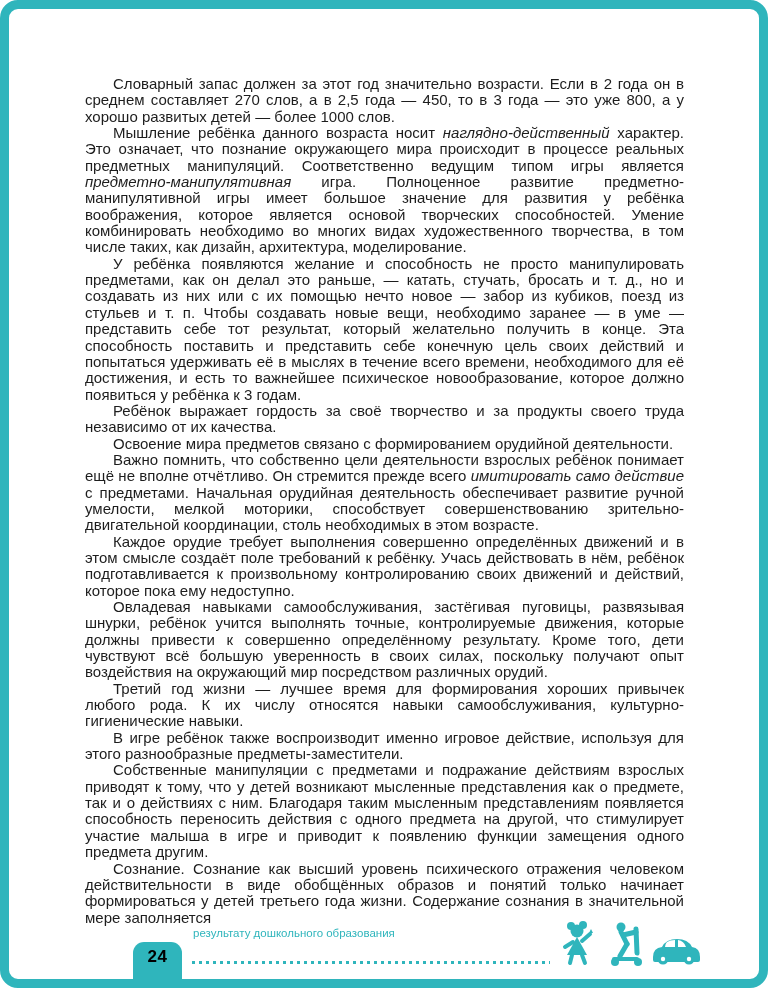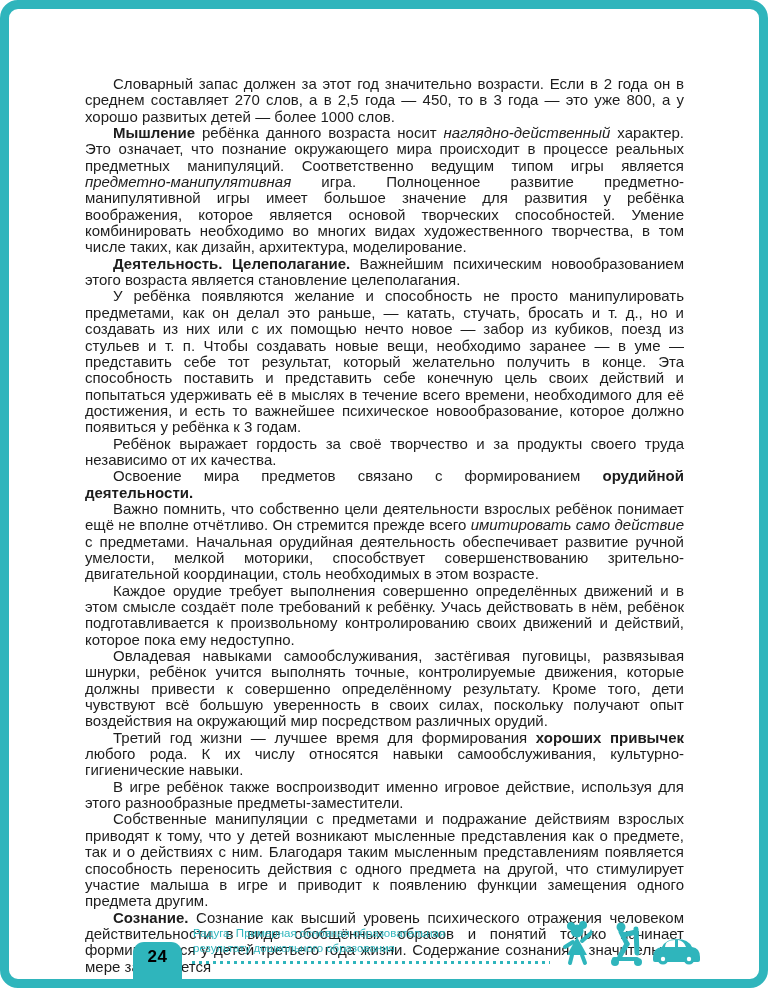--- a/index.html
+++ b/index.html
@@ -1,21 +1,21 @@
 <!DOCTYPE html>
 <html lang="ru" style="--accent: #2fb5bc;"><head>
 <meta charset="utf-8">
 <style>
   html,body{margin:0;padding:0;background:#ffffff;}
   body{width:768px;height:988px;position:relative;font-family:"Liberation Sans",sans-serif;overflow:hidden;}
   .page{position:absolute;inset:0;background:#fff;}
   .frame{position:absolute;inset:0;border:9px solid var(--accent,#2fb5bc);border-radius:18px;box-sizing:border-box;pointer-events:none;}
   .content{position:absolute;left:85px;top:76px;width:599px;color:#1d1d1d;font-size:15px;line-height:16.35px;text-align:justify;}
   .content p{margin:0;text-indent:28px;}
-  .content .b{font-weight:bold;margin-top:16px;}
+  .content .b{font-weight:normal;margin-top:16px;}
   .content .i{font-style:italic;}
   .page-tab{position:absolute;left:133px;top:942px;width:49px;height:46px;background:var(--accent,#2fb5bc);
             border-radius:11px 11px 0 0;color:#000000;font-size:17px;font-weight:bold;text-align:center;
             padding-top:5px;box-sizing:border-box;letter-spacing:0.5px;}
   .footer-caption{position:absolute;left:193px;top:926px;color:var(--accent,#2fb5bc);font-size:11.5px;line-height:15px;}
   .dotted-line{position:absolute;left:192px;top:961px;width:358px;height:3px;
                background-image:repeating-linear-gradient(90deg,var(--accent,#2fb5bc) 0 3px,transparent 3px 7px);}
   .icon{position:absolute;}
   .icon svg{display:block;}
   .icon-toddler{left:558px;top:920px;}
@@ -26,39 +26,37 @@
 <body>
 
 <div class="page">
 
   <div class="frame"></div>
 
   <div class="content">
 
   <p><span>Словарный запас должен за этот год значительно возрасти. Если в 2 года он в среднем составляет 270 слов, а в 2,5 года — 450, то в 3 года — это уже 800, а у хорошо развитых детей — более 1000 слов.</span></p>
       <p><span class="b">Мышление</span><span> ребёнка данного возраста носит </span><span class="i">наглядно-действенный</span><span> характер. Это означает, что познание окружающего мира происходит в процессе реальных предметных манипуляций. Соответственно ведущим типом игры является </span><span class="i">предметно-манипулятивная</span><span> игра. Полноценное развитие предметно-манипулятивной игры имеет большое значение для развития у ребёнка воображения, которое является основой творческих способностей. Умение комбинировать необходимо во многих видах художественного творчества, в том числе таких, как дизайн, архитектура, моделирование.</span></p>
-      <p><span class="b">Деятельность. Целеполагание.</span><span> Важнейшим психическим новообразованием этого возраста является становление целеполагания.</span></p>
       <p><span>У ребёнка появляются желание и способность не просто манипулировать предметами, как он делал это раньше, — катать, стучать, бросать и т. д., но и создавать из них или с их помощью нечто новое — забор из кубиков, поезд из стульев и т. п. Чтобы создавать новые вещи, необходимо заранее — в уме — представить себе тот результат, который желательно получить в конце. Эта способность поставить и представить себе конечную цель своих действий и попытаться удерживать её в мыслях в течение всего времени, необходимого для её достижения, и есть то важнейшее психическое новообразование, которое должно появиться у ребёнка к 3 годам.</span></p>
       <p><span>Ребёнок выражает гордость за своё творчество и за продукты своего труда независимо от их качества.</span></p>
       <p><span>Освоение мира предметов связано с формированием </span><span class="b">орудийной деятельности.</span></p>
       <p><span>Важно помнить, что собственно цели деятельности взрослых ребёнок понимает ещё не вполне отчётливо. Он стремится прежде всего </span><span class="i">имитировать само действие</span><span> с предметами. Начальная орудийная деятельность обеспечивает развитие ручной умелости, мелкой моторики, способствует совершенствованию зрительно-двигательной координации, столь необходимых в этом возрасте.</span></p>
       <p><span>Каждое орудие требует выполнения совершенно определённых движений и в этом смысле создаёт поле требований к ребёнку. Учась действовать в нём, ребёнок подготавливается к произвольному контролированию своих движений и действий, которое пока ему недоступно.</span></p>
       <p><span>Овладевая навыками самообслуживания, застёгивая пуговицы, развязывая шнурки, ребёнок учится выполнять точные, контролируемые движения, которые должны привести к совершенно определённому результату. Кроме того, дети чувствуют всё большую уверенность в своих силах, поскольку получают опыт воздействия на окружающий мир посредством различных орудий.</span></p>
       <p><span>Третий год жизни — лучшее время для формирования </span><span class="b">хороших привычек</span><span> любого рода. К их числу относятся навыки самообслуживания, культурно-гигиенические навыки.</span></p>
       <p><span>В игре ребёнок также воспроизводит именно игровое действие, используя для этого разнообразные предметы-заместители.</span></p>
       <p><span>Собственные манипуляции с предметами и подражание действиям взрослых приводят к тому, что у детей возникают мысленные представления как о предмете, так и о действиях с ним. Благодаря таким мысленным представлениям появляется способность переносить действия с одного предмета на другой, что стимулирует участие малыша в игре и приводит к появлению функции замещения одного предмета другим.</span></p>
       <p><span class="b">Сознание.</span><span> Сознание как высший уровень психического отражения человеком действительности в виде обобщённых образов и понятий только начинает формироваться у детей третьего года жизни. Содержание сознания в значительной мере заполняется</span></p>
     </div>
 
   <div class="page-tab">
     <span>24</span>
   </div>
 
   <div class="footer-caption">
-    <div>Радуга. Примерная основная образовательная</div>
     <div>результату дошкольного образования</div>
   </div>
 
   <div class="dotted-line"></div>
 
   <div class="icon icon-toddler">
     <svg width="42" height="48" viewBox="0 0 42 48" fill="none">
       <g stroke="#2fb5bc" stroke-width="4" stroke-linecap="round" fill="#2fb5bc">
         <circle cx="13" cy="6" r="4" stroke="none"></circle>
         <circle cx="25" cy="5" r="4" stroke="none"></circle>

